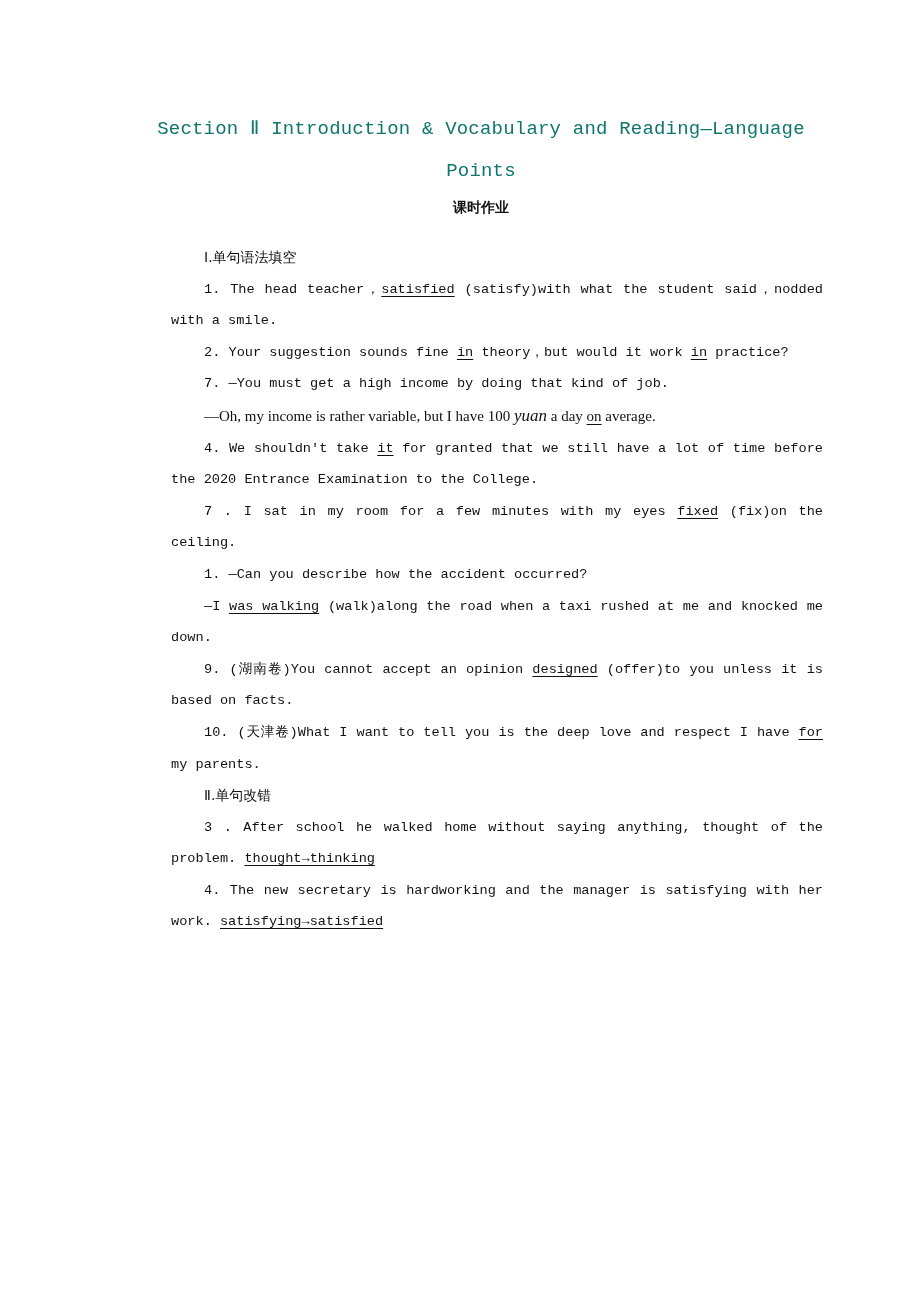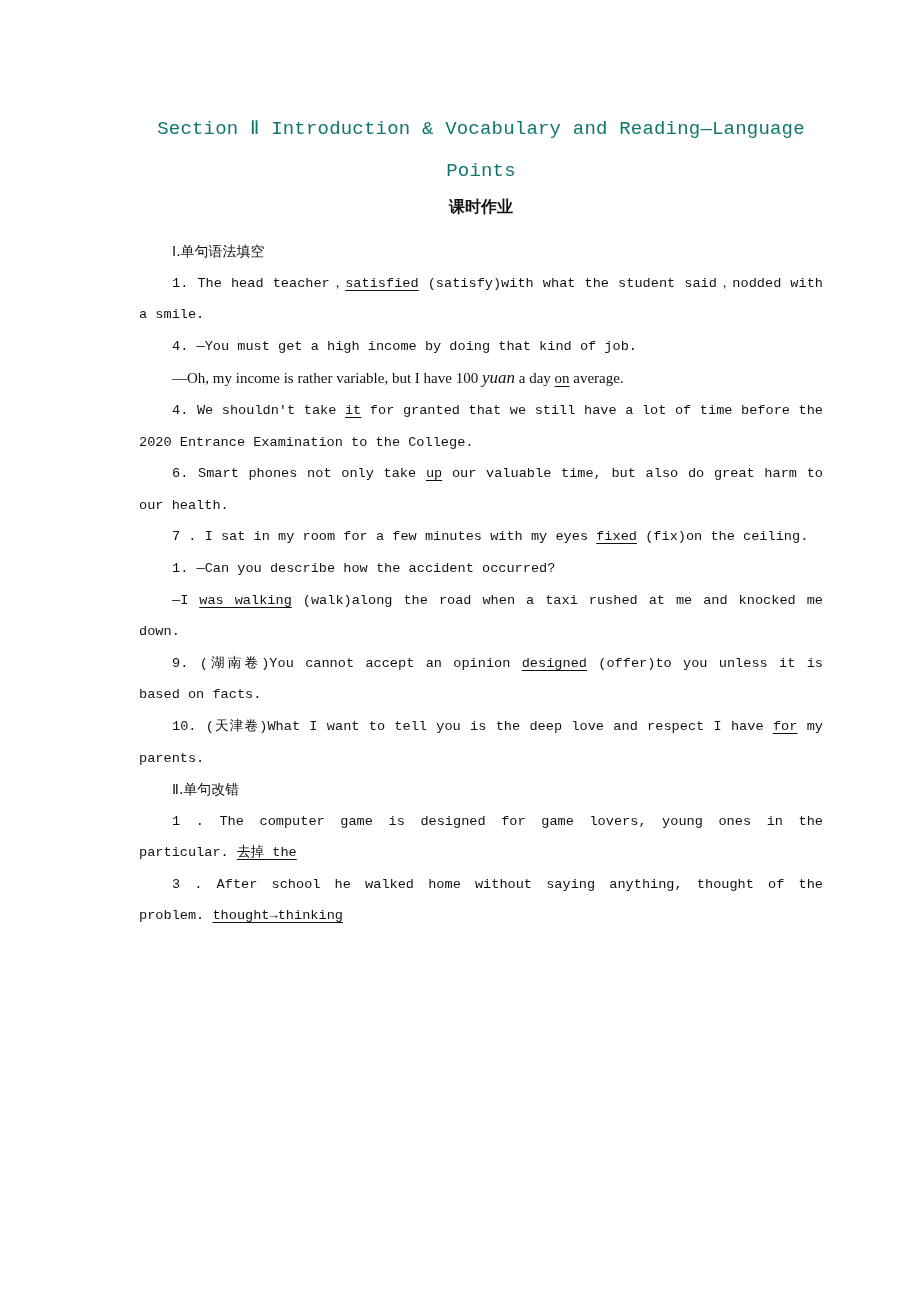--- a/index.html
+++ b/index.html
@@ -6,25 +6,25 @@
     body { width: 920px; height: 1302px; position: relative; overflow: hidden; }
     .page { position: absolute; left: 139px; top: 108px; width: 684px; color: #111; }
     .title {
       font-family: "Liberation Mono", "DejaVu Sans Mono", monospace;
       color: #0f766e; font-size: 19px; text-align: center;
       line-height: 42px; margin: 0; font-weight: normal;
       letter-spacing: 0.2px;
     }
     .subtitle {
       font-family: "DejaVu Sans", sans-serif; font-weight: bold;
-      font-size: 16px; text-align: center; line-height: 30px; margin: 0 0 14px 0;
+      font-size: 14px; text-align: center; line-height: 30px; margin: 0 0 20px 0;
     }
     .body {
       font-family: "Liberation Mono", "DejaVu Sans Mono", monospace;
-      font-size: 13.6px; line-height: 31.6px; letter-spacing: 0;
+      font-size: 13.6px; line-height: 31.6px; letter-spacing: 0; margin-left: 32px;
     }
     .p { margin: 0; text-indent: 33px; text-align: justify; }
     .heading { margin: 0; text-indent: 33px; font-family: "DejaVu Sans", sans-serif; font-size: 14px; }
     .ans { text-decoration: underline; text-underline-offset: 3px; }
     .it { font-style: italic; font-family: "Liberation Serif", serif; font-size: 17px; }
     .serif { font-family: "Liberation Serif", serif; font-size: 15px; }
   </style>
 </head>
 <body>
 
@@ -33,41 +33,41 @@
     <span>Section Ⅱ  Introduction &amp; Vocabulary and Reading—Language</span><br>
     <span>Points</span>
   </h1>
   <p class="subtitle">课时作业</p>
 
   <div class="body">
     <p class="heading">Ⅰ.单句语法填空</p>
 
     <p class="p"><span>1. The head teacher，</span><span class="ans">satisfied</span><span> (satisfy)with what the student said，nodded with a smile.</span></p>
 
+    <p class="p"><span>2. Your suggestion sounds fine </span><span class="ans">in</span><span> theory，but would it work </span><span class="ans">in</span><span>  practice?</span></p>
 
-    <p class="p"><span>4. —You must get a high income by doing that kind of job.</span></p>
+    <p class="p"><span>7. —You must get a high income by doing that kind of job.</span></p>
 
     <p class="p serif"><span>—Oh, my income is rather variable, but I have 100 </span><span class="it">yuan</span><span> a day </span><span class="ans">on</span><span> average.</span></p>
 
     <p class="p"><span>4. We shouldn't take </span><span class="ans">it</span><span>  for granted that we still have a lot of time before the 2020 Entrance Examination to the College.</span></p>
 
 
-    <p class="p"><span>6. Smart phones not only take </span><span class="ans">up</span><span> our valuable time, but also do great harm to our health.</span></p>
 
     <p class="p"><span>7 . I sat in my room for a few minutes with my eyes </span><span class="ans">fixed</span><span> (fix)on the ceiling.</span></p>
 
     <p class="p"><span>1. —Can you describe how the accident occurred?</span></p>
 
     <p class="p"><span>—I </span><span class="ans">was walking</span><span> (walk)along the road when a taxi rushed at me and knocked me down.</span></p>
 
     <p class="p"><span>9. (湖南卷)You cannot accept an opinion </span><span class="ans">designed</span><span> (offer)to you unless it is based on facts.</span></p>
 
     <p class="p"><span>10. (天津卷)What I want to tell you is the deep love and respect I have </span><span class="ans">for</span><span> my parents.</span></p>
 
     <p class="heading">Ⅱ.单句改错</p>
 
-    <p class="p"><span>1 . The computer game is designed for game lovers, young ones in the particular. </span><span class="ans">去掉 the</span></p>
 
 
     <p class="p"><span>3 . After school he walked home without saying anything, thought of the problem. </span><span class="ans">thought→thinking</span></p>
 
+    <p class="p"><span>4. The new secretary is hardworking and the manager is satisfying with her work. </span><span class="ans">satisfying→satisfied</span></p>
   </div>
 </div>
 
 </body></html>

